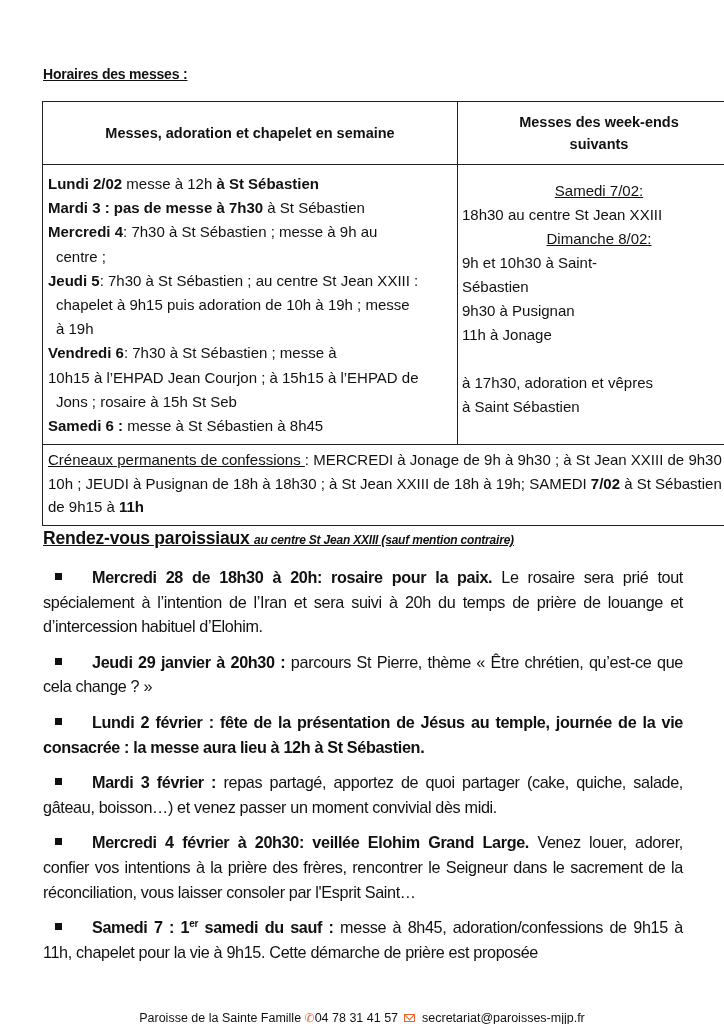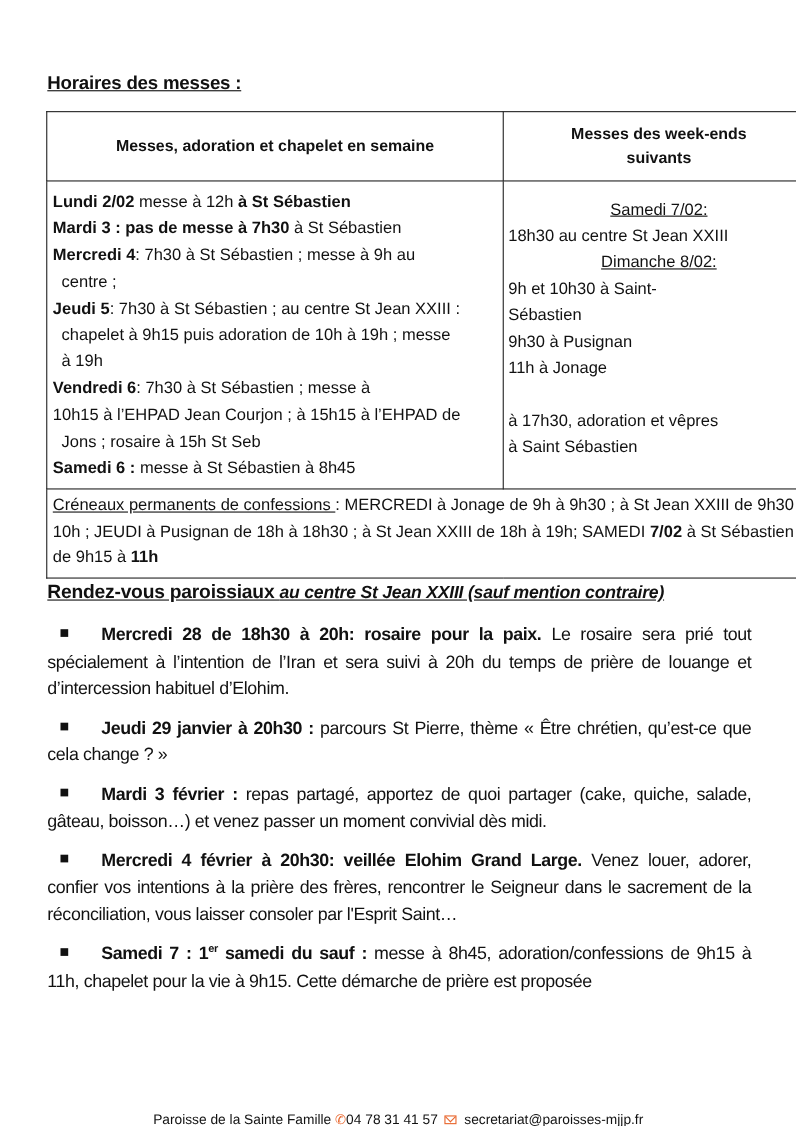--- a/index.html
+++ b/index.html
@@ -2,21 +2,21 @@
 <html><head>
 <meta charset="utf-8">
 <style>
   html, body { margin:0; padding:0; background:#ffffff; }
   body {
     width:724px; height:1024px; position:relative; overflow:hidden;
     font-family:"Liberation Sans", sans-serif; color:#111;
   }
   .h1 {
     position:absolute; left:43px; top:66px;
-    font-size:17px; font-weight:bold; text-decoration:underline;
+    font-size:14px; font-weight:bold; text-decoration:underline;
     letter-spacing:-0.2px;
   }
   table.sched {
     position:absolute; left:42px; top:101px; width:699px;
     border-collapse:collapse; font-size:15px; table-layout:fixed;
   }
   table.sched td, table.sched th {
     border:1.5px solid #222; vertical-align:top; padding:0;
   }
   table.sched th {
@@ -27,21 +27,21 @@
   .cell-week { padding:7px 4px 6px 5px !important; line-height:24.2px; height:234px; }
   .cell-weekend { padding:14px 4px 4px 4px !important; line-height:24px; }
   .indent { padding-left:8px; }
   .u { text-decoration:underline;text-align:center; }
   .b { font-weight:bold; }
   .cell-conf { padding:3px 4px 4px 5px !important; line-height:23.5px; height:73px; }
   .h2 {
     position:absolute; left:43px; top:528px;
     font-size:17.5px; font-weight:bold; text-decoration:underline; letter-spacing:-0.2px;
   }
-  .h2 .it { font-style:italic; font-size:16px; }
+  .h2 .it { font-style:italic; font-size:12px; }
   .events { position:absolute; left:43px; top:565px; width:640px; }
   .ev {
     font-size:16.2px; line-height:24.6px; text-align:justify;
     letter-spacing:-0.35px; margin-bottom:11px;
   }
   .bullet {
     display:inline-block; width:7px; height:7px; background:#111;
     margin-left:12px; margin-right:30px; vertical-align:3px;
   }
   sup { font-size:10px; line-height:0; }
@@ -101,20 +101,21 @@
     <td colspan="2" class="cell-conf"><span class="u">Créneaux permanents de confessions </span><span>: MERCREDI à Jonage de 9h à 9h30 ; à St Jean XXIII de 9h30 à 10h ; JEUDI à Pusignan de 18h à 18h30 ; à St Jean XXIII de 18h à 19h; SAMEDI </span><span class="b">7/02</span><span> à St Sébastien de 9h15 à </span><span class="b">11h</span></td>
   </tr>
 </tbody>
   </table>
 
 <div class="h2"><span>Rendez-vous paroissiaux </span><span class="it">au centre St Jean XXIII (sauf mention contraire)</span></div>
 
 <div class="events">
   <div class="ev"><span class="bullet"></span><span class="b">Mercredi 28 de 18h30 à 20h: rosaire pour la paix.</span><span> Le rosaire sera prié tout spécialement à l’intention de l’Iran et sera suivi à 20h du temps de prière de louange et d’intercession habituel d’Elohim.</span></div>
   <div class="ev"><span class="bullet"></span><span class="b">Jeudi 29 janvier à 20h30 :</span><span> parcours St Pierre, thème « Être chrétien, qu’est-ce que cela change ? »</span></div>
+  <div class="ev"><span class="bullet"></span><span class="b">Lundi 2 février : fête de la présentation de Jésus au temple, journée de la vie consacrée : la messe aura lieu à 12h à St Sébastien.</span><span></span></div>
   <div class="ev"><span class="bullet"></span><span class="b">Mardi 3 février :</span><span> repas partagé, apportez de quoi partager (cake, quiche, salade, gâteau, boisson…) et venez passer un moment convivial dès midi.</span></div>
   <div class="ev"><span class="bullet"></span><span class="b">Mercredi 4 février à 20h30: veillée Elohim Grand Large.</span><span> Venez louer, adorer, confier vos intentions à la prière des frères, rencontrer le Seigneur dans le sacrement de la réconciliation, vous laisser consoler par l'Esprit Saint…</span></div>
   <div class="ev"><span class="bullet"></span><span class="b">Samedi 7 : 1</span><sup class="b">er</sup><span class="b"> samedi du sauf :</span><span> messe à 8h45, adoration/confessions de 9h15 à 11h, chapelet pour la vie à 9h15. Cette démarche de prière est proposée</span></div>
 </div>
 
 <div class="footer">
   <span>Paroisse de la Sainte Famille</span>
   <span class="icon">✆</span><span>04 78 31 41 57</span>
   <span class="mail-icon"></span>
   <span>secretariat@paroisses-mjjp.fr</span>

